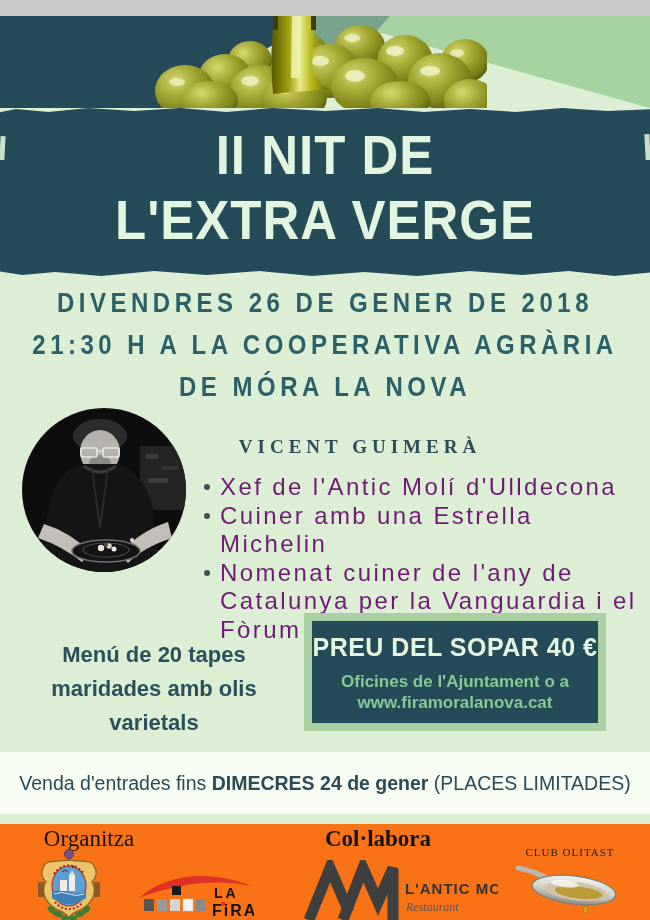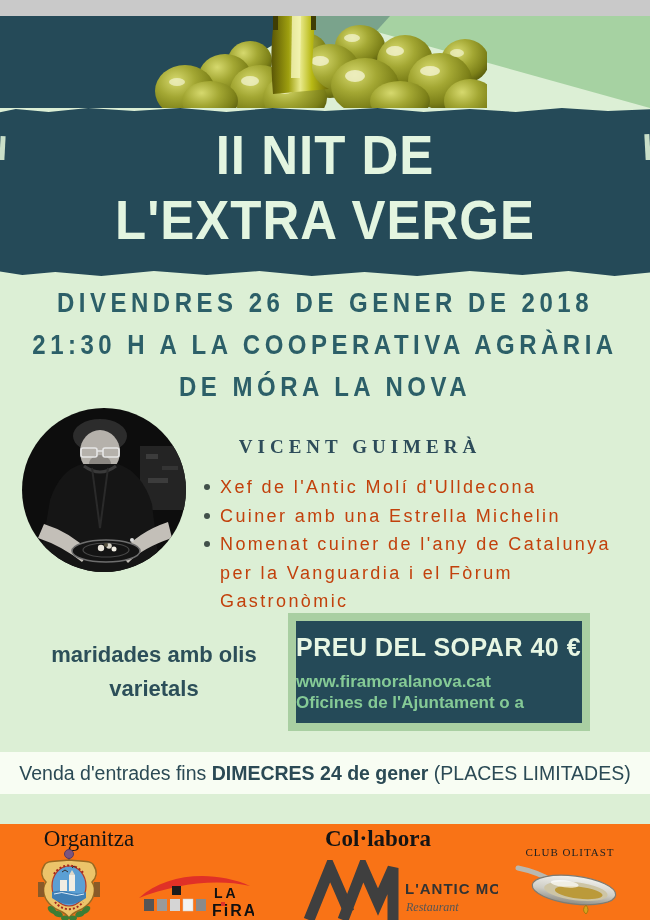--- a/index.html
+++ b/index.html
@@ -41,40 +41,41 @@
   
   .chef-photo { position:absolute; left:22px; top:392px; }
   .chef-name {
     position:absolute; left:192px; top:420px; width:336px; text-align:center;
     font-family:"Liberation Serif", serif; font-size:19px; font-weight:700;
     letter-spacing:5px; color:#2d4c5a; white-space:nowrap;
   }
   .chef-bullets { position:absolute; left:204px; top:457px; width:440px;
     margin:0; padding:0; list-style:none; }
   .chef-bullets li {
-    position:relative; padding-left:16px; font-size:18px; letter-spacing:2.4px;
-    color:#c2410c; line-height:28.5px;
+    position:relative; padding-left:16px; font-size:24px; letter-spacing:2.4px;
+    color:#701a75; line-height:28.5px;
   }
   .chef-bullets li::before {
     content:""; position:absolute; left:0; top:11px; width:6px; height:6px;
     border-radius:50%; background:#41504a;
   }
   
   .menu-text { position:absolute; left:8px; top:622px; width:292px; text-align:center;
     font-size:22px; font-weight:700; color:#2c4f59; line-height:34px; }
   .price-box {
-    position:absolute; left:288px; top:597px; width:302px; height:118px;
+    position:absolute; left:304px; top:597px; width:302px; height:118px;
     box-sizing:border-box; border:8px solid #a9cfa2; background:#254a58;
+    text-align:center;
   }
   .price-title { margin-top:12px; font-size:25px; font-weight:800; color:#e7f6e3;
     letter-spacing:.5px; transform:scaleY(1.05); white-space:nowrap; }
   .price-sub { margin-top:9px; font-size:17px; font-weight:700; color:#85ca96; line-height:21px; }
   
   .tickets-band {
-    position:absolute; left:0; top:736px; width:650px; height:42px;
+    position:absolute; left:0; top:736px; width:650px; height:62px;
     background:#f8fdf3; display:flex; align-items:center; justify-content:center;
   }
   .tickets-text { font-size:19.5px; color:#2b4a55; white-space:nowrap; }
   .tickets-text .b { font-weight:700; }
   
   .footer { position:absolute; left:0; top:808px; width:650px; height:104px; background:#f97316; }
   .footer-label {
     position:absolute; top:2px; font-family:"Liberation Serif", serif;
     font-size:23px; color:#141414; text-align:center;
   }
@@ -195,28 +196,29 @@
   </svg>
 
   <div class="chef-name">VICENT GUIMERÀ</div>
   <ul class="chef-bullets">
     <li>Xef de l'Antic Molí d'Ulldecona</li>
     <li>Cuiner amb una Estrella Michelin</li>
     <li>Nomenat cuiner de l'any de Catalunya per la Vanguardia i el Fòrum Gastronòmic</li>
   </ul>
 
   <div class="menu-text">
+    <div>Menú de 20 tapes</div>
     <div>maridades amb olis varietals</div>
   </div>
 
   <div class="price-box">
     <div class="price-title">PREU DEL SOPAR 40 €</div>
     <div class="price-sub">
+      <div>Oficines de l'Ajuntament o a</div>
       <div>www.firamoralanova.cat</div>
-      <div>Oficines de l'Ajuntament o a</div>
     </div>
   </div>
 
   <div class="tickets-band">
     <div class="tickets-text"><span>Venda d'entrades fins </span><span class="b">DIMECRES 24 de gener</span><span> (PLACES LIMITADES)</span></div>
   </div>
 
   <div class="footer">
     <div class="footer-label org">Organitza</div>
     <div class="footer-label col">Col·labora</div>

